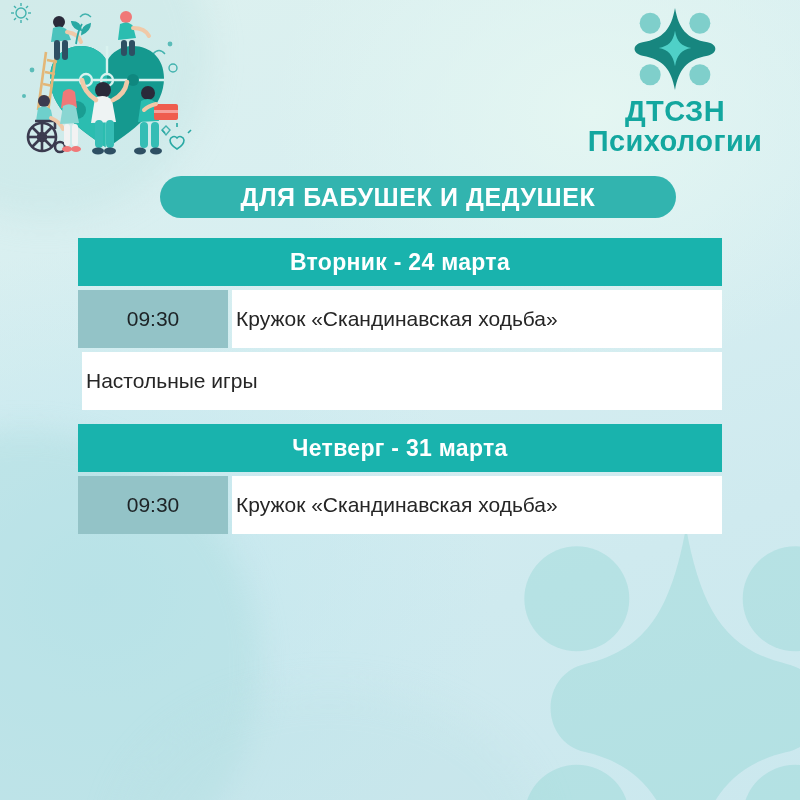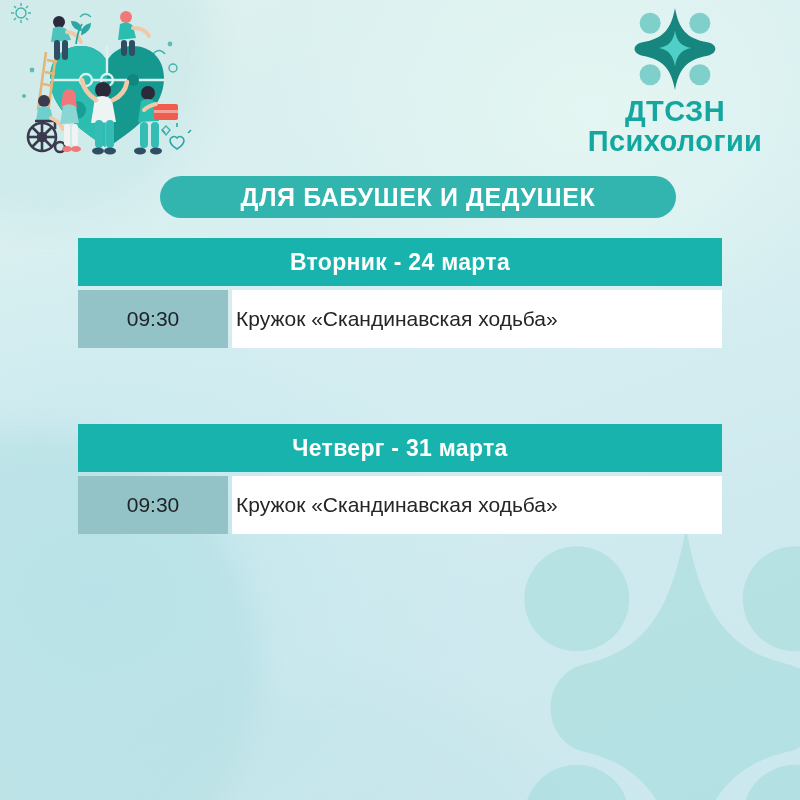--- a/index.html
+++ b/index.html
@@ -351,20 +351,21 @@
   <div class="headline">ДЛЯ БАБУШЕК И ДЕДУШЕК</div>
 
   <div class="schedule" id="schedule">
       <div class="day-block">
         <div class="day-header">Вторник - 24 марта</div>
         <div class="row">
           <div class="row-time">09:30</div>
           <div class="row-activity">Кружок «Скандинавская ходьба»</div>
         </div>
         <div class="row">
+          <div class="row-activity">Настольные игры</div>
         </div>
       </div>
       <div class="day-block">
         <div class="day-header">Четверг - 31 марта</div>
         <div class="row">
           <div class="row-time">09:30</div>
           <div class="row-activity">Кружок «Скандинавская ходьба»</div>
         </div>
       </div>
     </div>

